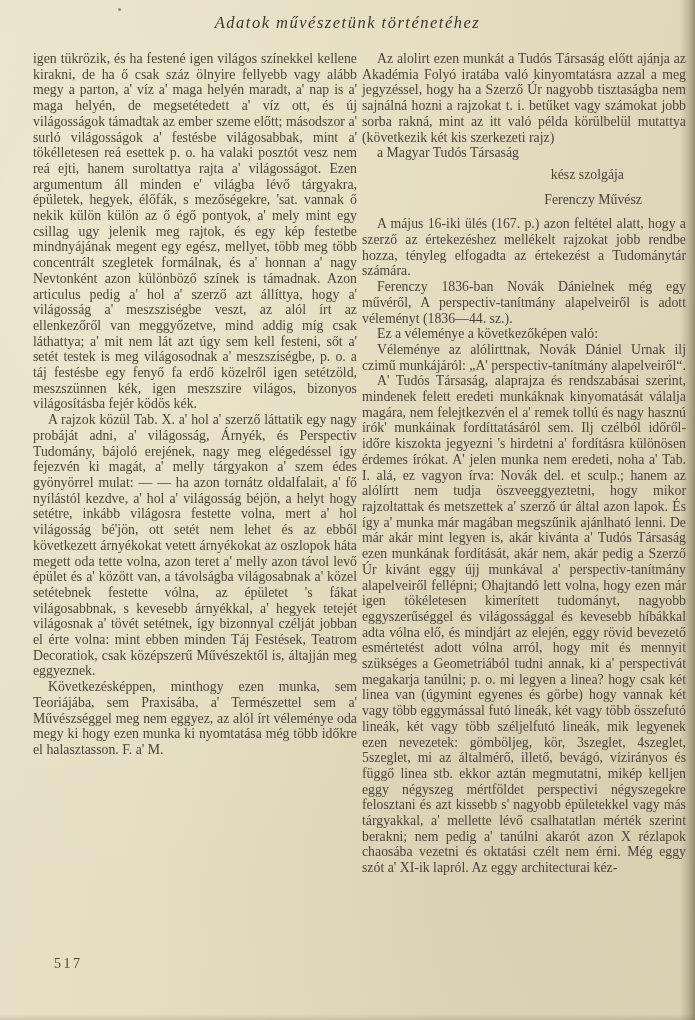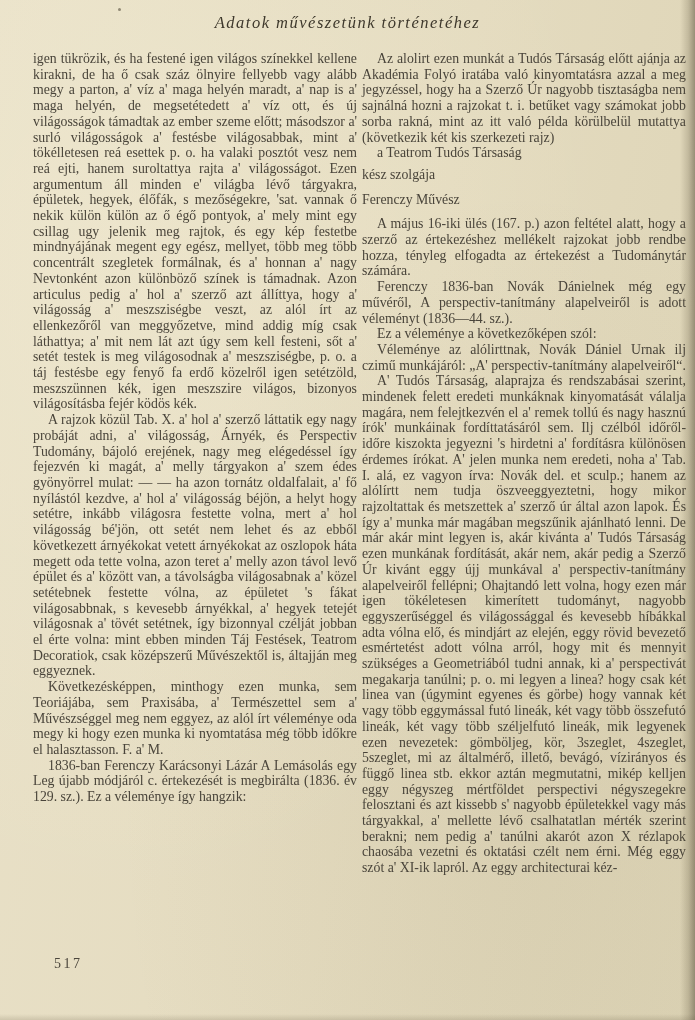--- a/index.html
+++ b/index.html
@@ -21,21 +21,21 @@
   }
   .col {
     position:absolute; top:51px; width:324px;
     font-size:13.8px; line-height:15.7px;
     text-align:justify; text-justify:inter-word;
   }
   .col-left  { left:33px; }
   .col-right { left:362px; }
   .col p { margin:0; text-indent:15px; }
   .col p.no-indent { text-indent:0; }
-  .col p.sig { text-align:left; text-indent:0; }
+  .col p.sig { text-align:right; text-indent:0; }
   .sig-1 { padding-right:62px; margin-top:6px !important; }
   .sig-2 { padding-right:44px; margin-top:9px !important; }
   .sig-3 { padding-right:42px; }
   .gap-before { margin-top:9px !important; }
   .page-number {
     position:absolute; left:54px; top:956px;
     font-size:14px; letter-spacing:2.5px; color:#4a453b;
   }
   .right-edge-shadow {
     position:absolute; top:0; right:0; width:15px; height:100%;
@@ -58,31 +58,30 @@
 
   <div class="running-head">Adatok művészetünk történetéhez</div>
 
   <div class="speck speck-1"></div>
   <div class="speck speck-2"></div>
 
   <div class="col col-left">
     <p class="no-indent">igen tükrözik, és ha festené igen világos színekkel kellene kirakni, de ha ő csak száz ölnyire fellyebb vagy alább megy a parton, a' víz a' maga helyén maradt, a' nap is a' maga helyén, de megsetétedett a' víz ott, és új világosságok támadtak az ember szeme előtt; másodszor a' surló világosságok a' festésbe világosabbak, mint a' tökélletesen reá esettek p. o. ha valaki posztót vesz nem reá ejti, hanem suroltattya rajta a' világosságot. Ezen argumentum áll minden e' világba lévő tárgyakra, épületek, hegyek, élőfák, s mezőségekre, 'sat. vannak ő nekik külön külön az ő égő pontyok, a' mely mint egy csillag ugy jelenik meg rajtok, és egy kép festetbe mindnyájának megent egy egész, mellyet, több meg több concentrált szegletek formálnak, és a' honnan a' nagy Nevtonként azon különböző színek is támadnak. Azon articulus pedig a' hol a' szerző azt állíttya, hogy a' világosság a' meszsziségbe veszt, az alól írt az ellenkezőről van meggyőzetve, mind addig míg csak láthattya; a' mit nem lát azt úgy sem kell festeni, sőt a' setét testek is meg világosodnak a' meszsziségbe, p. o. a táj festésbe egy fenyő fa erdő közelről igen setétzöld, meszszünnen kék, igen meszszire világos, bizonyos világosításba fejér ködös kék.</p>
     <p>A rajzok közül Tab. X. a' hol a' szerző láttatik egy nagy probáját adni, a' világosság, Árnyék, és Perspectiv Tudomány, bájoló erejének, nagy meg elégedéssel így fejezvén ki magát, a' melly tárgyakon a' szem édes gyönyörrel mulat: — — ha azon tornátz oldalfalait, a' fő nyílástól kezdve, a' hol a' világosság béjön, a helyt hogy setétre, inkább világosra festette volna, mert a' hol világosság bé'jön, ott setét nem lehet és az ebből következett árnyékokat vetett árnyékokat az oszlopok háta megett oda tette volna, azon teret a' melly azon távol levő épület és a' között van, a távolságba világosabnak a' közel setétebnek festette vólna, az épületet 's fákat világosabbnak, s kevesebb árnyékkal, a' hegyek tetejét világosnak a' tövét setétnek, így bizonnyal czélját jobban el érte volna: mint ebben minden Táj Festések, Teatrom Decoratiok, csak középszerű Művészektől is, áltajján meg eggyeznek.</p>
     <p>Következésképpen, minthogy ezen munka, sem Teoriájába, sem Praxisába, a' Természettel sem a' Művészséggel meg nem eggyez, az alól írt véleménye oda megy ki hogy ezen munka ki nyomtatása még több időkre el halasztasson. F. a' M.</p>
-    <p>1836-ban Ferenczy Karácsonyi Lázár A Lemásolás egy Leg újabb módjáról c. értekezését is megbirálta (1836. év 129. sz.). Ez a véleménye így hangzik:</p>
   </div>
 
   <div class="col col-right">
     <p>Az alolirt ezen munkát a Tudós Társaság előtt ajánja az Akadémia Folyó iratába való kinyomtatásra azzal a meg jegyzéssel, hogy ha a Szerző Úr nagyobb tisztaságba nem sajnálná hozni a rajzokat t. i. betűket vagy számokat jobb sorba rakná, mint az itt való példa körülbelül mutattya (következik két kis szerkezeti rajz)</p>
-    <p>a Teatrom Tudós Társaság</p>
+    <p>a Magyar Tudós Társaság</p>
     <p class="sig sig-1">kész szolgája</p>
     <p class="sig sig-2">Ferenczy Művész</p>
     <p class="gap-before">A május 16-iki ülés (167. p.) azon feltétel alatt, hogy a szerző az értekezéshez mellékelt rajzokat jobb rendbe hozza, tényleg elfogadta az értekezést a Tudománytár számára.</p>
     <p>Ferenczy 1836-ban Novák Dánielnek még egy művéről, A perspectiv-tanítmány alapelveiről is adott véleményt (1836—44. sz.).</p>
-    <p>Ez a véleménye a következőképen szól:</p>
+    <p>Ez a véleménye a következőképen való:</p>
     <p>Véleménye az alólirttnak, Novák Dániel Urnak ilj czimű munkájáról: „A' perspectiv-tanítmány alapelveiről“.</p>
     <p>A' Tudós Társaság, alaprajza és rendszabásai szerint, mindenek felett eredeti munkáknak kinyomatását válalja magára, nem felejtkezvén el a' remek tollú és nagy hasznú írók' munkáinak fordíttatásáról sem. Ilj czélból időről-időre kiszokta jegyezni 's hirdetni a' fordításra különösen érdemes írókat. A' jelen munka nem eredeti, noha a' Tab. I. alá, ez vagyon írva: Novák del. et sculp.; hanem az alólírtt nem tudja öszveeggyeztetni, hogy mikor rajzoltattak és metszettek a' szerző úr által azon lapok. És így a' munka már magában megszűnik ajánlható lenni. De már akár mint legyen is, akár kivánta a' Tudós Társaság ezen munkának fordítását, akár nem, akár pedig a Szerző Úr kivánt eggy újj munkával a' perspectiv-tanítmány alapelveiről fellépni; Ohajtandó lett volna, hogy ezen már igen tökéletesen kimerített tudományt, nagyobb eggyszerűséggel és világossággal és kevesebb híbákkal adta vólna elő, és mindjárt az elején, eggy rövid bevezető esmértetést adott vólna arról, hogy mit és mennyit szükséges a Geometriából tudni annak, ki a' perspectivát megakarja tanúlni; p. o. mi legyen a linea? hogy csak két linea van (úgymint egyenes és görbe) hogy vannak két vagy több eggymással futó lineák, két vagy több összefutó lineák, két vagy több széljelfutó lineák, mik legyenek ezen nevezetek: gömböljeg, kör, 3szeglet, 4szeglet, 5szeglet, mi az általmérő, illető, bevágó, vízirányos és függő linea stb. ekkor aztán megmutatni, mikép kelljen eggy négyszeg mértföldet perspectivi négyszegekre felosztani és azt kissebb s' nagyobb épületekkel vagy más tárgyakkal, a' mellette lévő csalhatatlan mérték szerint berakni; nem pedig a' tanúlni akarót azon X rézlapok chaosába vezetni és oktatási czélt nem érni. Még eggy szót a' XI-ik lapról. Az eggy architecturai kéz-</p>
   </div>
 
   <div class="page-number">517</div>
 
   <div class="right-edge-shadow"></div>
   <div class="bottom-edge-shadow"></div>
 </div>
 

